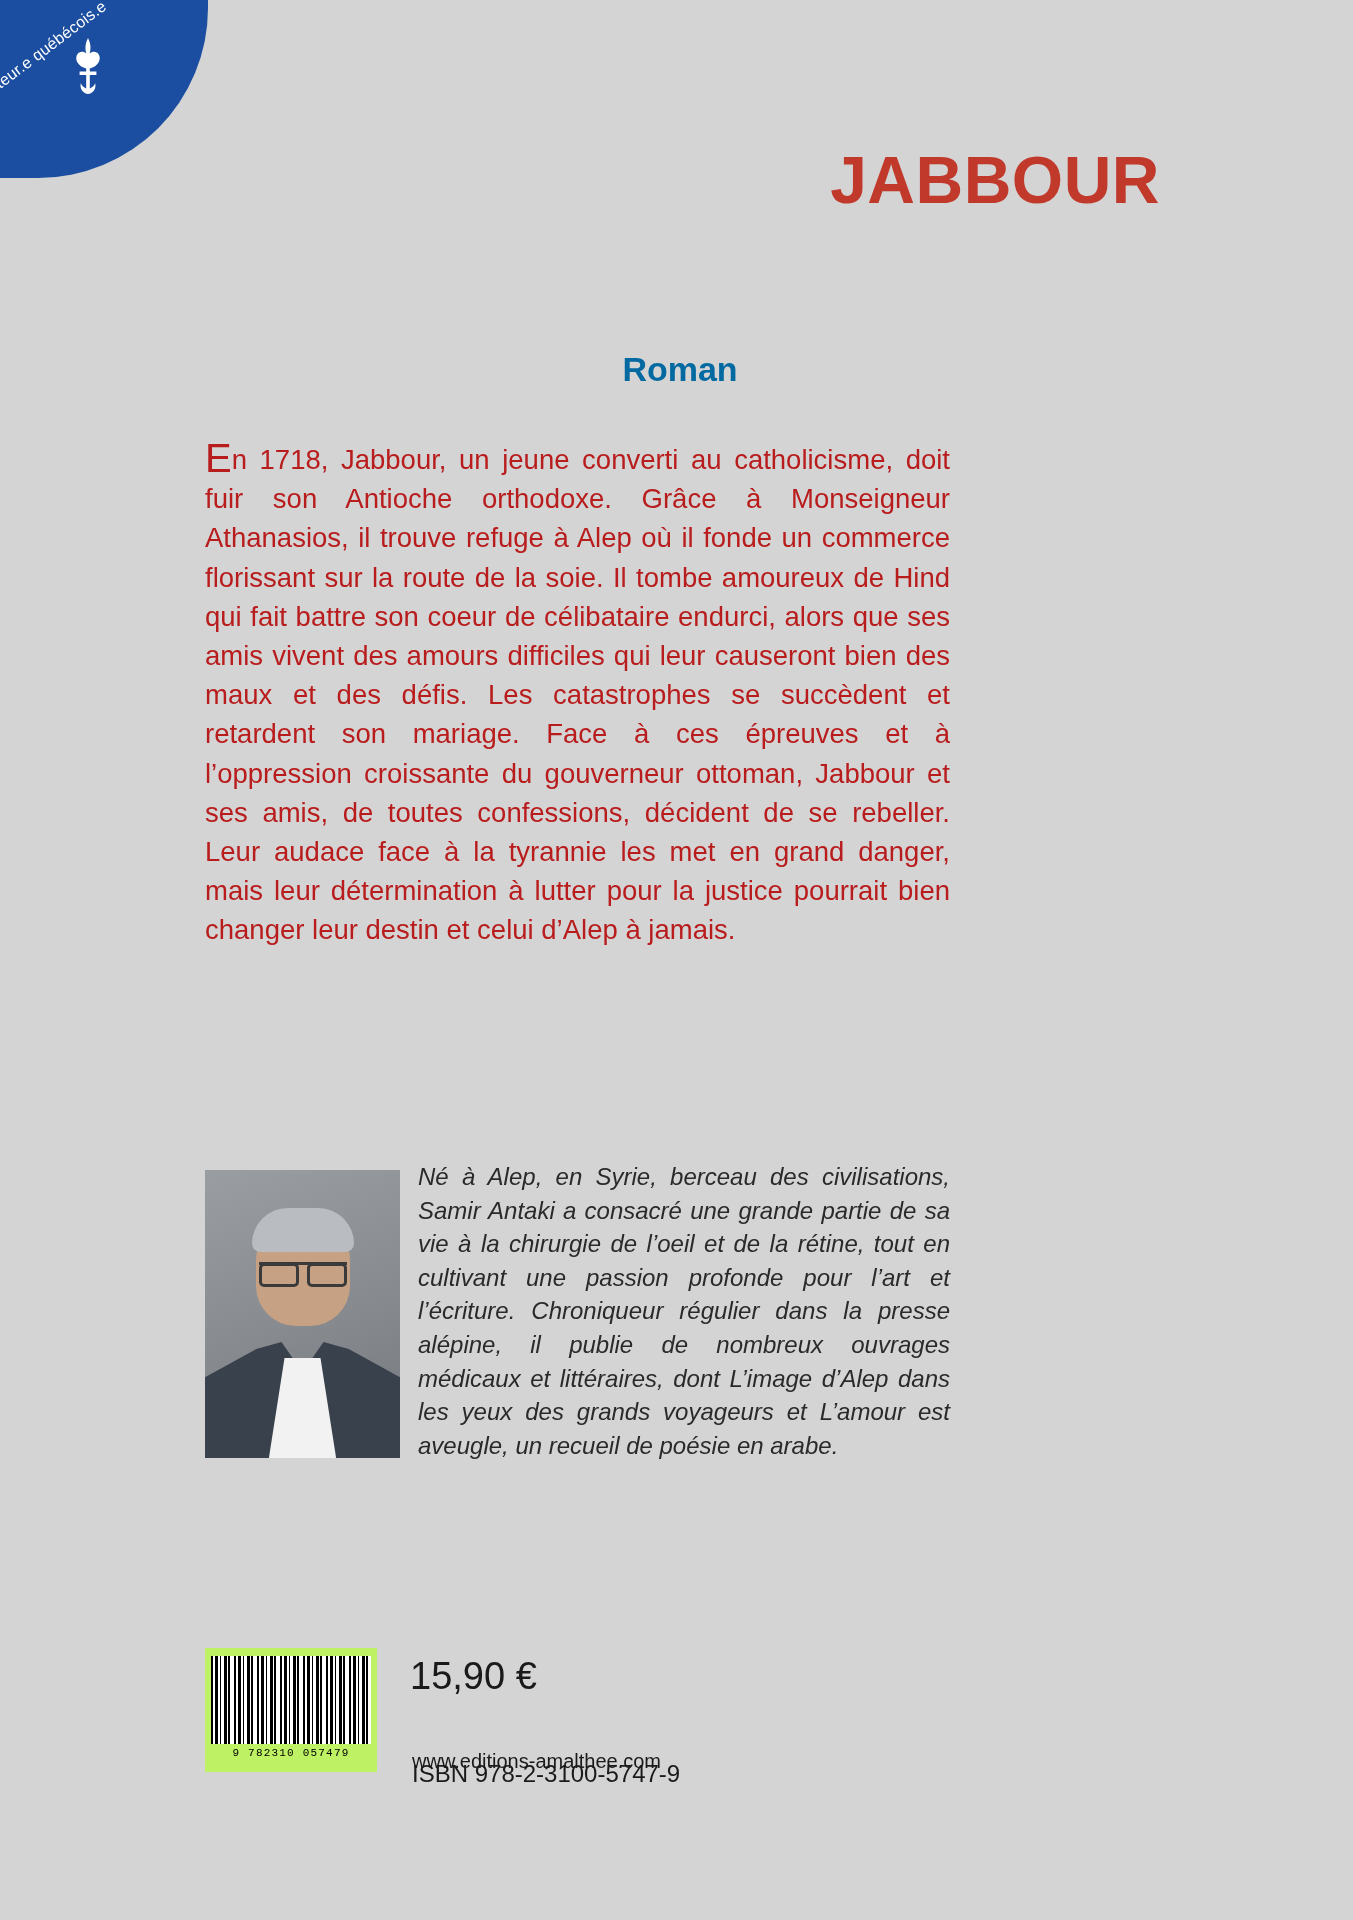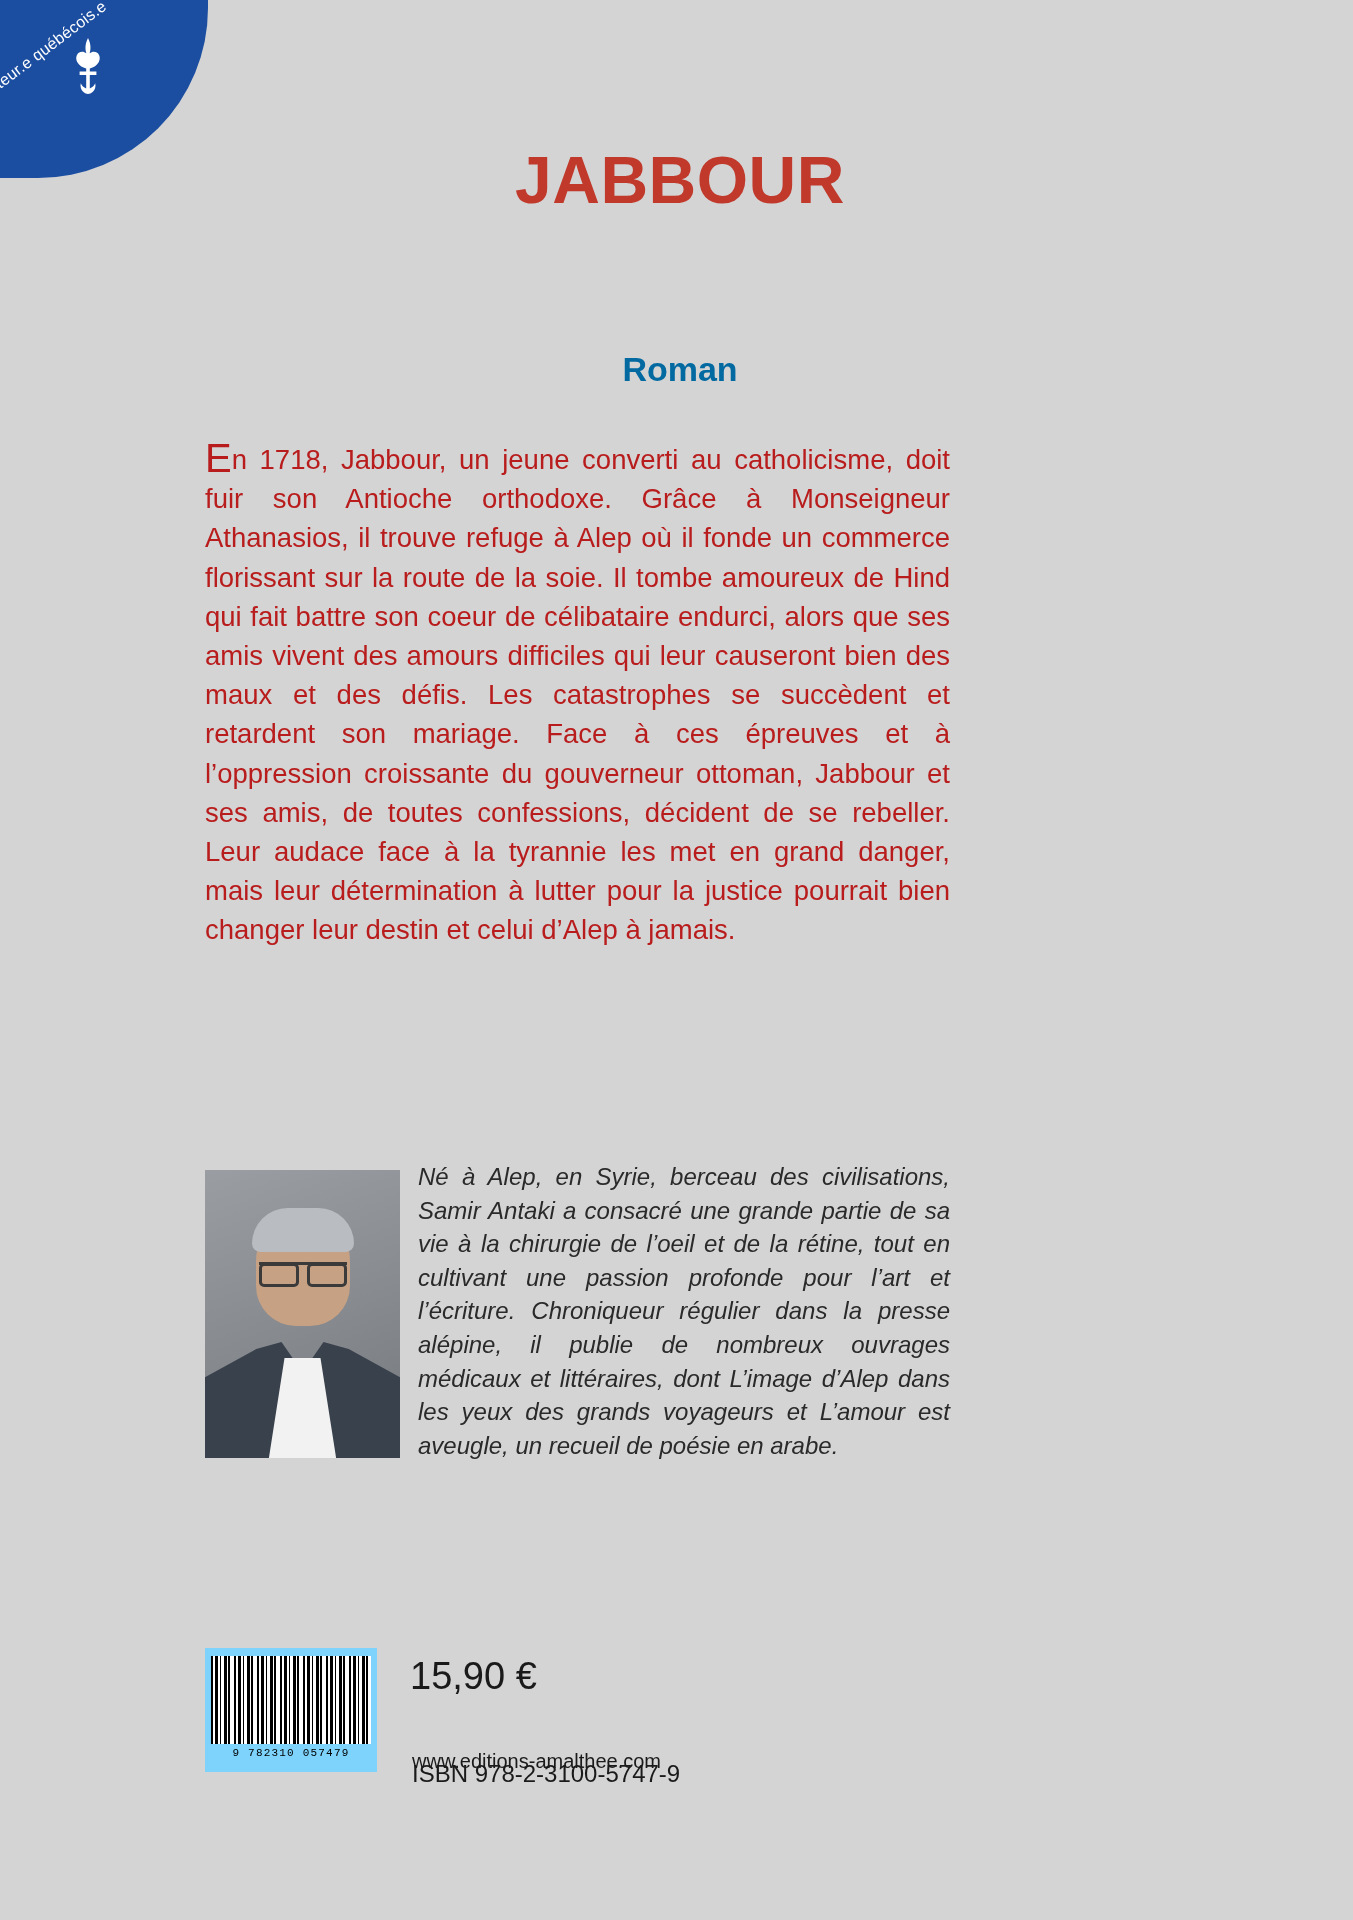--- a/index.html
+++ b/index.html
@@ -59,21 +59,21 @@
     top: 0;
     width: 1353px;
     height: 1920px;
   }
 
   .title {
     position: absolute;
     left: 200px;
     top: 140px;
     width: 960px;
-    text-align: center;
+    text-align: right;
     color: #c0392b;
     font-size: 66px;
     font-weight: bold;
     line-height: 1.24;
     letter-spacing: .5px;
   }
 
   .subtitle {
     position: absolute;
     left: 200px;
@@ -194,21 +194,21 @@
     clip-path: polygon(0 100%, 0 34%, 28% 6%, 40% 0, 50% 26%, 60% 0, 72% 6%, 100% 34%, 100% 100%);
   }
 
   
   .barcode {
     position: absolute;
     left: 205px;
     top: 1648px;
     width: 172px;
     height: 124px;
-    background: #7dd3fc;
+    background: #bef264;
     padding: 8px 6px 4px 6px;
     box-sizing: border-box;
   }
   .bars {
     height: 88px;
     width: 100%;
     background:
       repeating-linear-gradient(to right,
         #000 0px, #000 2px, #fff 2px, #fff 4px,
         #000 4px, #000 7px, #fff 7px, #fff 9px,

